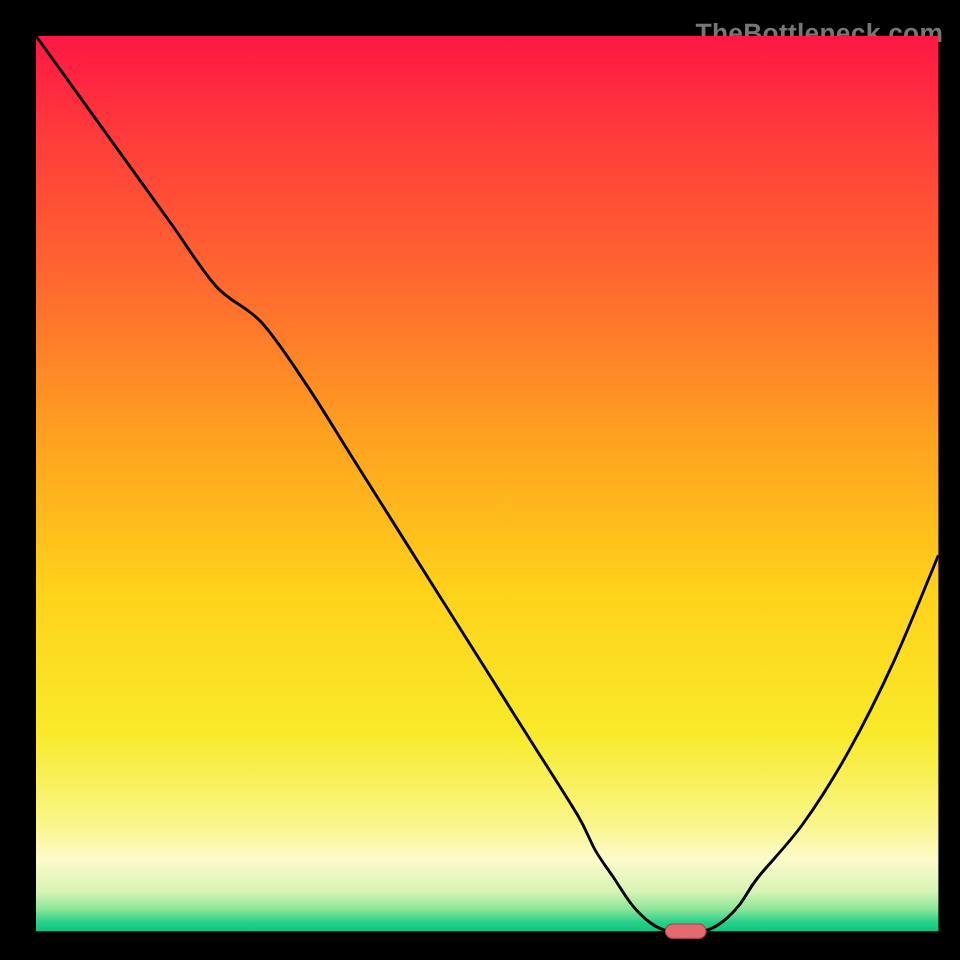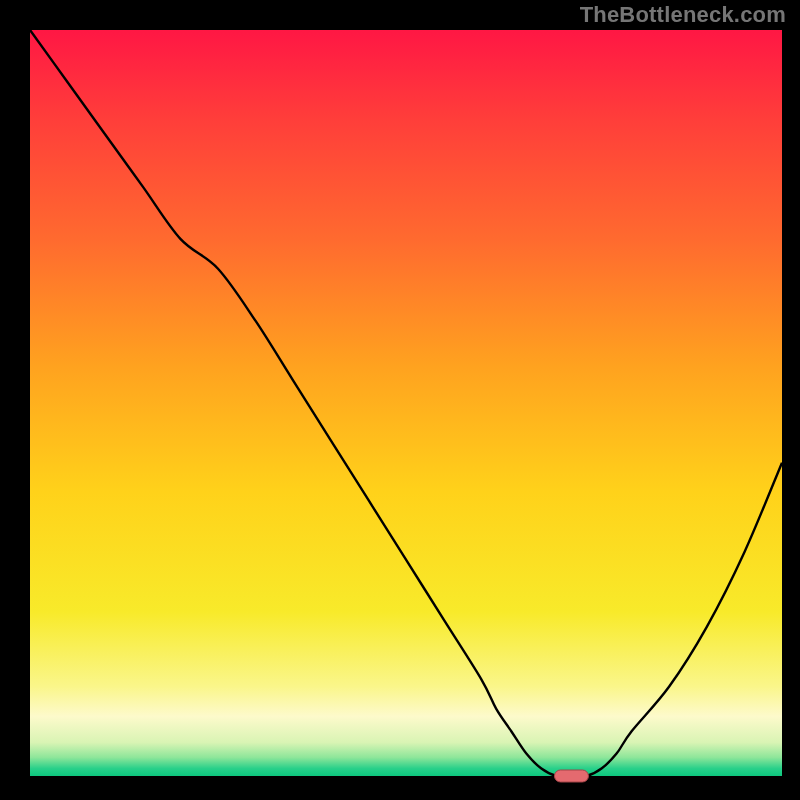--- a/index.html
+++ b/index.html
@@ -11,21 +11,21 @@
     overflow: hidden;
   }
   .frame {
     position: relative;
     width: 800px;
     height: 800px;
     background: #000;
   }
   .watermark {
     position: absolute;
-    top: 2px;
+    top: 15px;
     right: 14px;
     font-family: Arial, Helvetica, sans-serif;
     font-size: 22px;
     font-weight: 600;
     color: #767676;
     letter-spacing: 0.2px;
   }
   svg.plot {
     position: absolute;
     left: 0;

